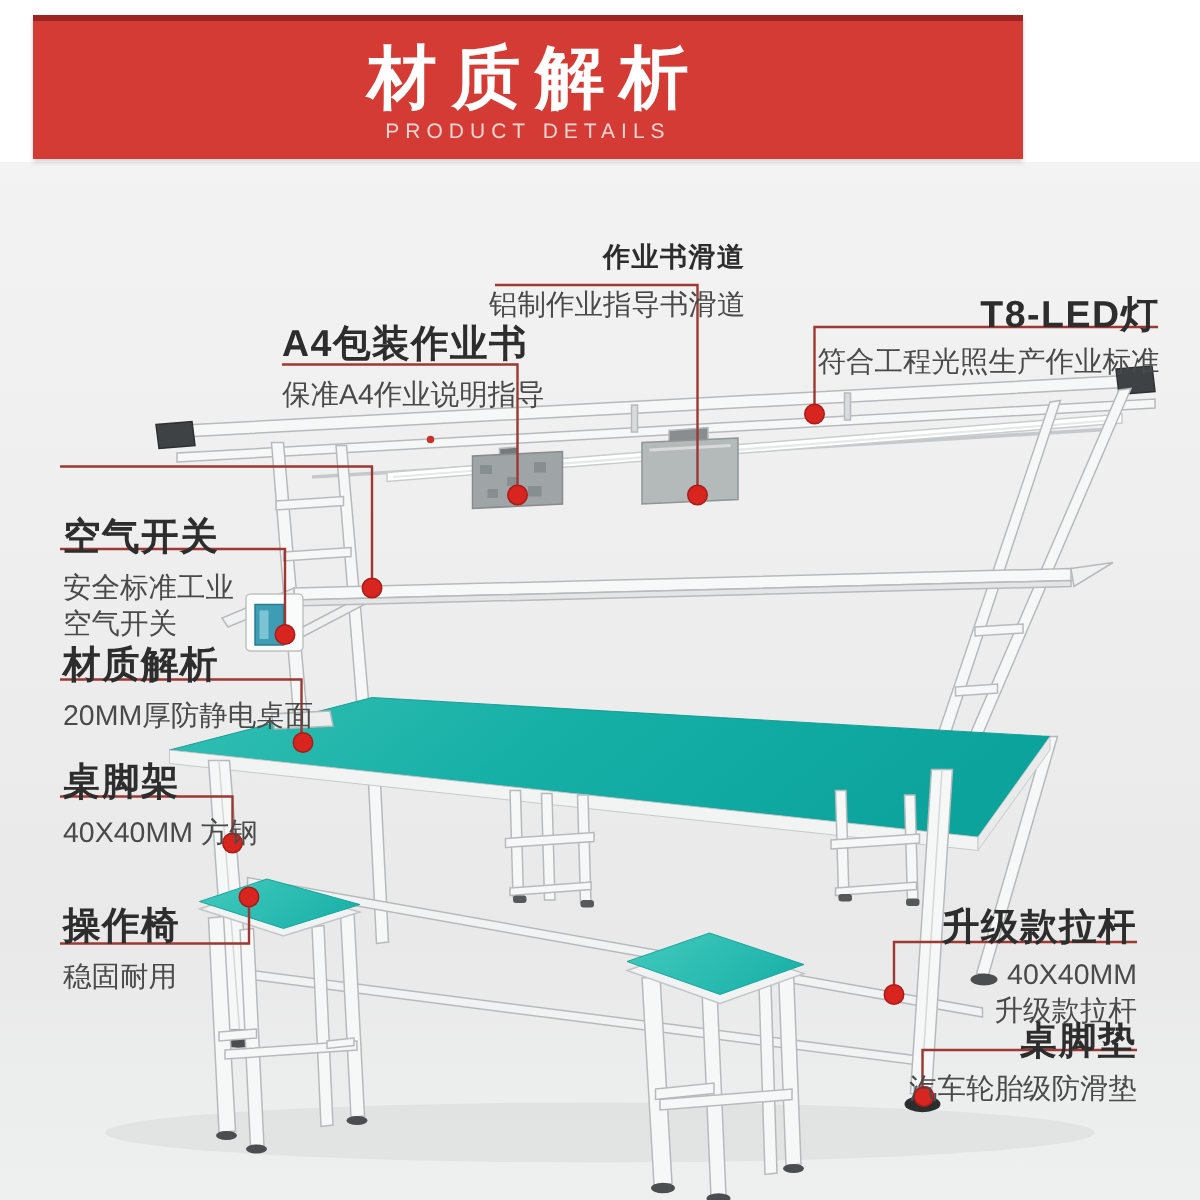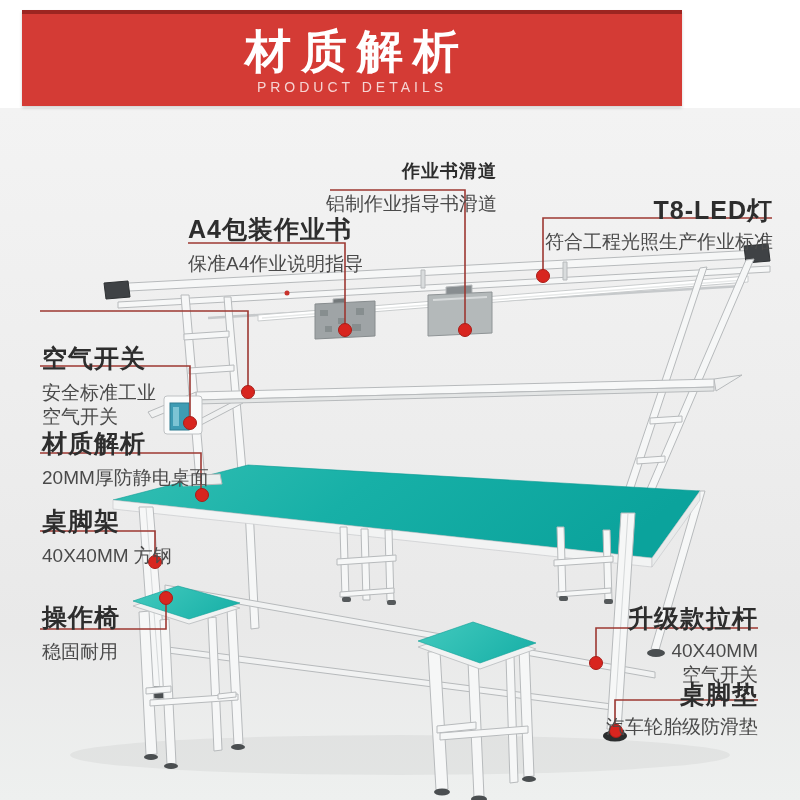--- a/index.html
+++ b/index.html
@@ -237,19 +237,19 @@
     <div class="lbl-title">桌脚架</div>
     <div class="lbl-desc">40X40MM 方钢</div>
   </div>
   <div class="lbl p8">
     <div class="lbl-title">操作椅</div>
     <div class="lbl-desc">稳固耐用</div>
   </div>
   <div class="lbl p9 right">
     <div class="lbl-title">升级款拉杆</div>
     <div class="lbl-desc">40X40MM
-空气开关</div>
+升级款拉杆</div>
   </div>
   <div class="lbl p10 right">
     <div class="lbl-title">桌脚垫</div>
     <div class="lbl-desc">汽车轮胎级防滑垫</div>
   </div>
 </div>
 
 </body></html>

